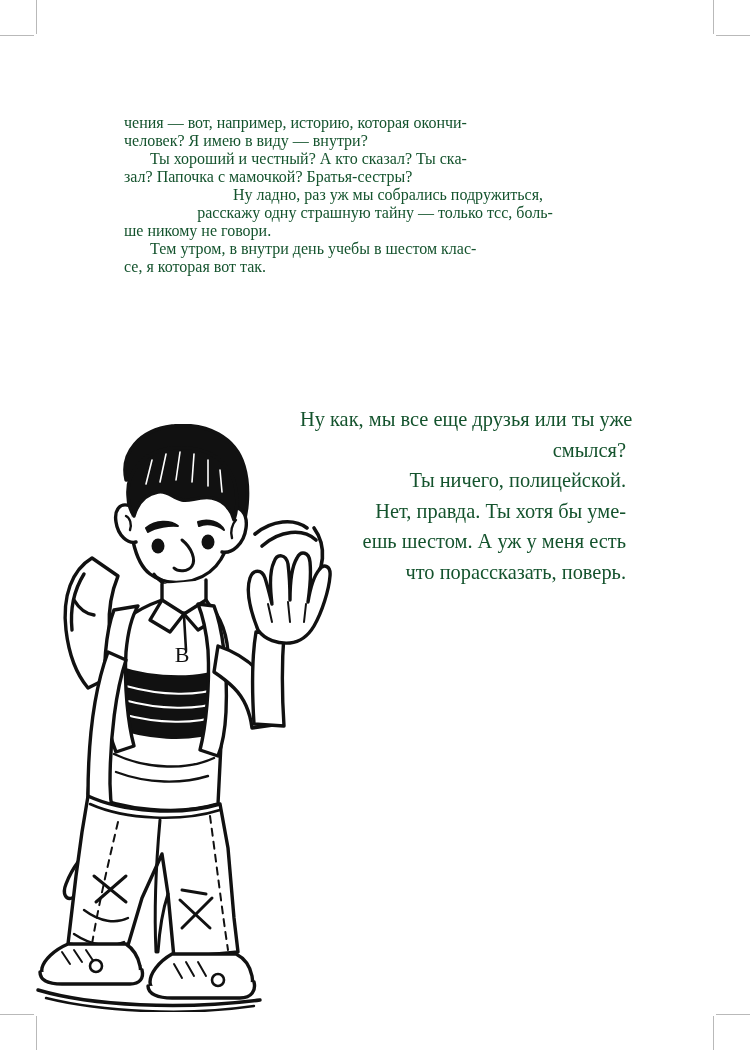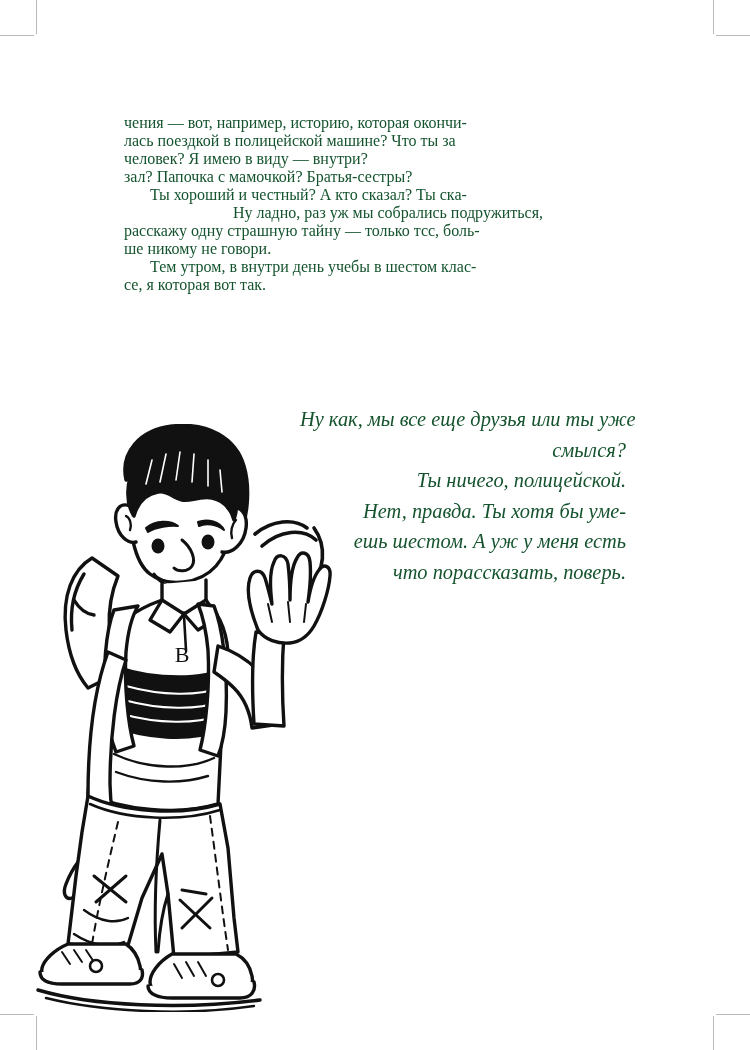--- a/index.html
+++ b/index.html
@@ -49,21 +49,21 @@
 
   
   .wrapblock {
     position: absolute;
     left: 300px;
     top: 404px;
     width: 326px;
     font-size: 20.4px;
     line-height: 30.6px;
   }
-  .wrapblock .line { text-align: right; font-style: italic; }
+  .wrapblock .line { text-align: right; }
 
   
   .illus {
     position: absolute;
     left: 22px;
     top: 424px;
     width: 330px;
     height: 588px;
   }
   .illus svg { display: block; width: 100%; height: 100%; }
@@ -79,32 +79,31 @@
   <div class="crop h crop-tr-h"></div>
   <div class="crop v crop-bl-v"></div>
   <div class="crop h crop-bl-h"></div>
   <div class="crop v crop-br-v"></div>
   <div class="crop h crop-br-h"></div>
 
   <div class="textblock">
 
     <div>
       <span class="line" style="text-align:left">чения — вот, например, историю, которая окончи-</span>
-      <span class="line" style="text-align:left">лась поездкой в полицейской машине? Что ты за</span>
       <span class="line" style="text-align:left">человек? Я имею в виду — внутри?</span>
     </div>
 
     <div>
+      <span class="line" style="text-align:left; padding-left:26px">Ты хороший и честный? А кто сказал? Ты ска-</span>
       <span class="line" style="text-align:left">зал? Папочка с мамочкой? Братья-сестры?</span>
-      <span class="line" style="text-align:left; padding-left:26px">Ты хороший и честный? А кто сказал? Ты ска-</span>
     </div>
 
     <div>
       <span class="line" style="text-align:center; padding-left:26px">Ну ладно, раз уж мы собрались подружиться,</span>
-      <span class="line" style="text-align:left">расскажу одну страшную тайну — только тсс, боль-</span>
+      <span class="line" style="text-align:center">расскажу одну страшную тайну — только тсс, боль-</span>
       <span class="line" style="text-align:left">ше никому не говори.</span>
     </div>
 
     <div>
       <span class="line" style="text-align:left; padding-left:26px">Тем утром, в внутри день учебы в шестом клас-</span>
       <span class="line" style="text-align:left">се, я которая вот так.</span>
     </div>
   </div>
 
   <div class="wrapblock">

